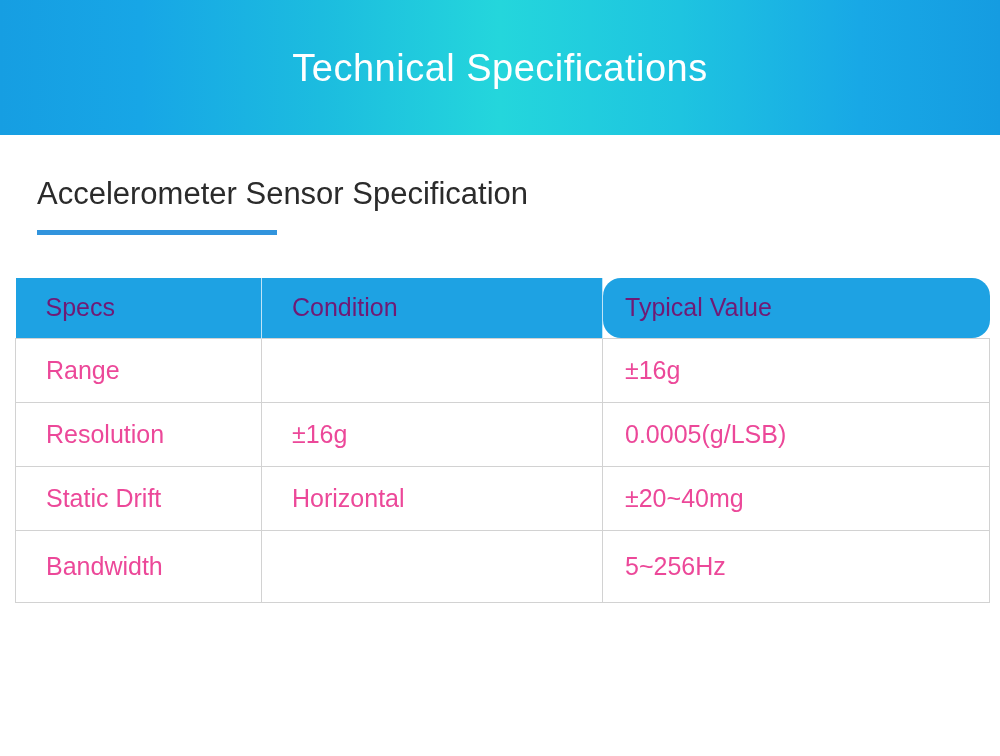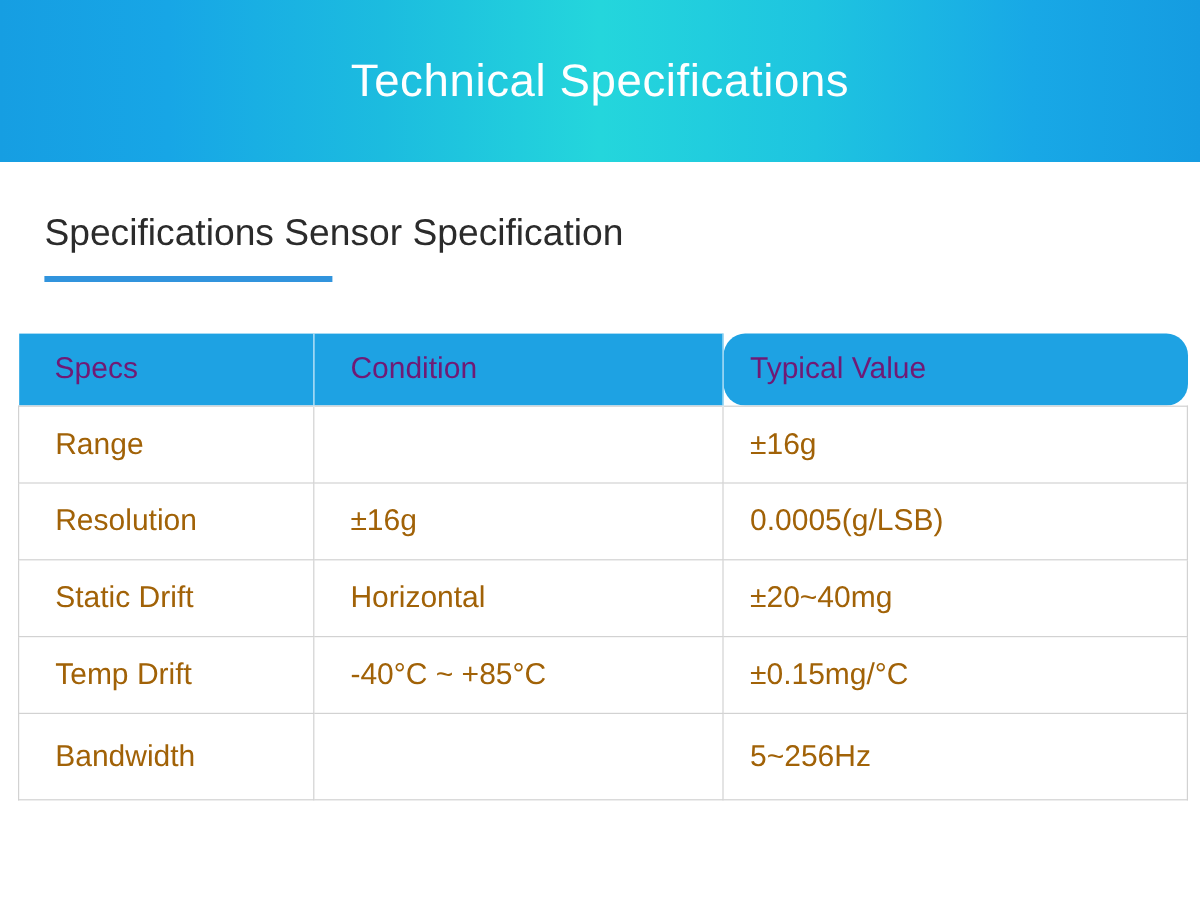--- a/index.html
+++ b/index.html
@@ -96,21 +96,21 @@
     border-radius: 18px;
   }
   table.spec-table thead th.h3 {
     padding-left: 22px;
   }
 
   table.spec-table tbody td {
     height: 64px;
     font-size: 25px;
     font-weight: 400;
-    color: #a16207;
+    color: #ec4899;
     background: #ffffff;
     border: 1px solid #d2d2d2;
     padding: 0 0 0 30px;
     box-sizing: border-box;
     vertical-align: middle;
     white-space: nowrap;
   }
   table.spec-table tbody td.col3 {
     padding-left: 22px;
   }
@@ -125,21 +125,21 @@
   }
 </style>
 </head>
 <body>
 
 <div class="banner">
   <div class="banner-title">Technical Specifications</div>
 </div>
 
 <div class="section">
-  <div class="section-title">Specifications Sensor Specification</div>
+  <div class="section-title">Accelerometer Sensor Specification</div>
   <div class="section-rule"></div>
 </div>
 
 <div class="spec-table-wrap">
   <table class="spec-table">
     <colgroup>
       <col class="c1">
         <col class="c2">
         <col class="c3">
     </colgroup>
@@ -160,24 +160,19 @@
           <td class="col1">Resolution</td>
           <td class="col2">±16g</td>
           <td class="col3">0.0005(g/LSB)</td>
         </tr>
         <tr>
           <td class="col1">Static Drift</td>
           <td class="col2">Horizontal</td>
           <td class="col3">±20~40mg</td>
         </tr>
         <tr>
-          <td class="col1">Temp Drift</td>
-          <td class="col2">-40°C ~ +85°C</td>
-          <td class="col3">±0.15mg/°C</td>
-        </tr>
-        <tr>
           <td class="col1">Bandwidth</td>
           <td class="col2"></td>
           <td class="col3">5~256Hz</td>
         </tr>
       </tbody>
   </table>
 </div>
 
 </body></html>

